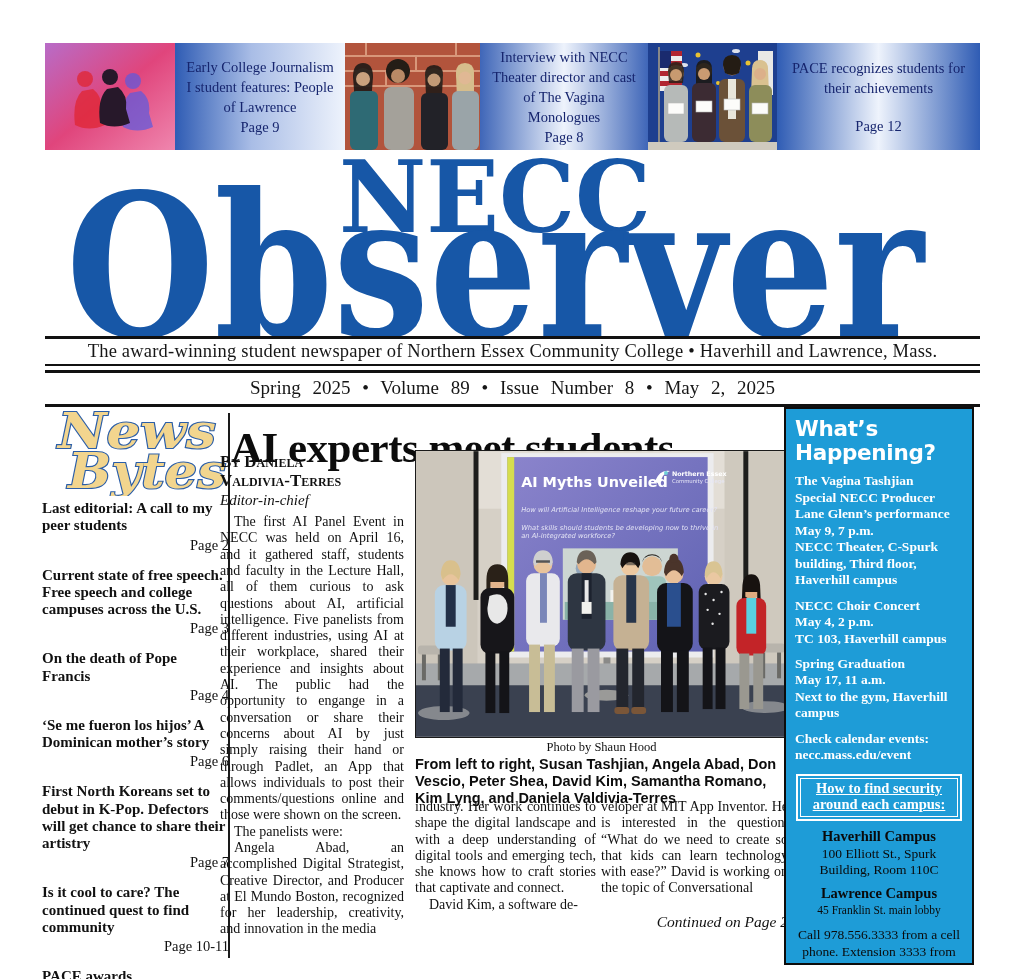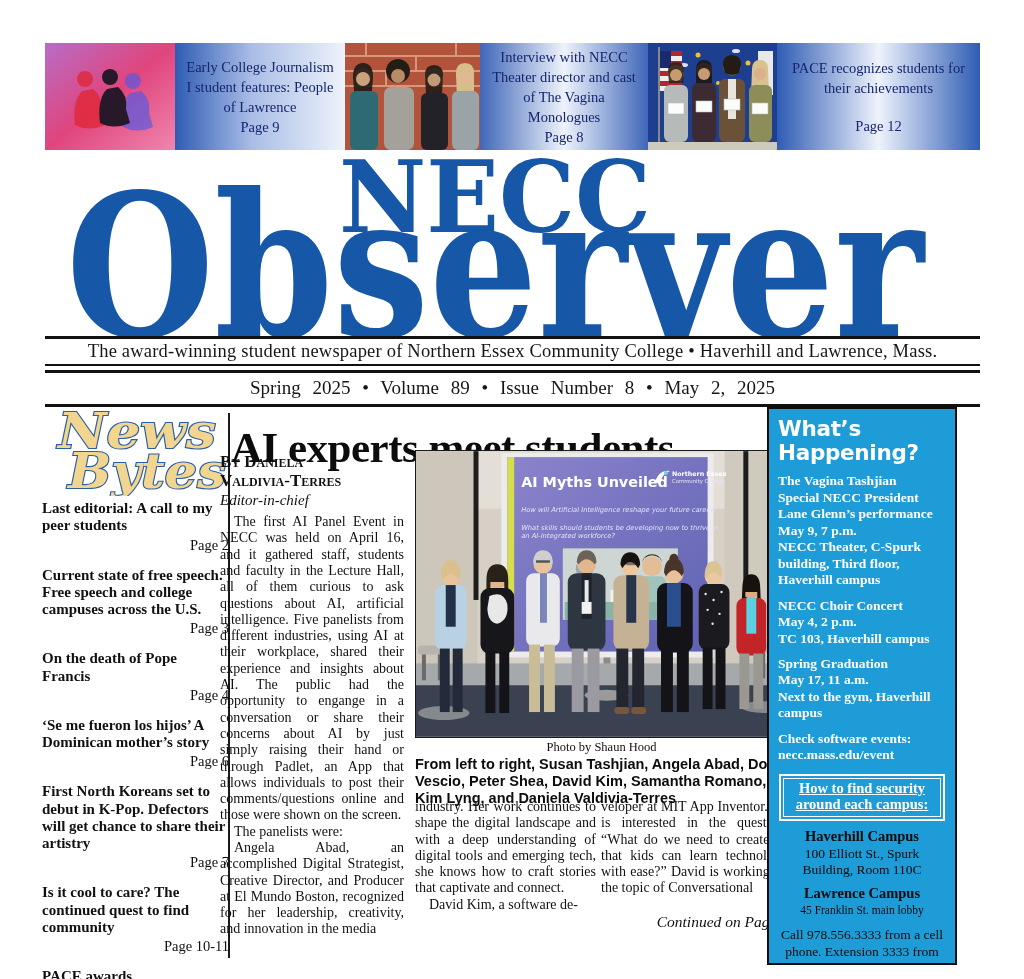--- a/index.html
+++ b/index.html
@@ -45,21 +45,21 @@
   .figure{position:absolute;left:415px;top:450px;width:373px;}
   .photo-frame{border:1.5px solid #1a1a1a;line-height:0;}
   .credit{text-align:center;font-weight:normal;font-size:12.5px;margin-top:2px;}
   .caption{font-family:"Liberation Sans",sans-serif;font-weight:bold;font-size:14.5px;
            line-height:1.18;margin-top:1px;color:#0c0c0c;}
   .col2{position:absolute;left:415px;top:799px;width:181px;}
   .col3{position:absolute;left:601px;top:799px;width:187px;}
   .continued{font-style:italic;font-size:15.5px;text-align:right;margin-top:16px;}
 
   
-  .sidebar{position:absolute;left:767px;top:407px;width:190px;height:558px;background:#1E9CD7;
+  .sidebar{position:absolute;left:784px;top:407px;width:190px;height:558px;background:#1E9CD7;
            border:2.5px solid #0d0d0d;box-sizing:border-box;padding:8px 9px 5px;overflow:hidden;}
   .sb-head{font-family:"DejaVu Sans",sans-serif;font-weight:bold;font-size:21.5px;line-height:1.1;
            color:#fff;letter-spacing:-.3px;}
   .sb-event{color:#fff;font-weight:bold;font-size:13.5px;line-height:1.22;margin-top:9px;}
   .sb-sec{margin:10px 1px 0;border:2px solid #fff;padding:2px;}
   .sb-sec-inner{border:1.5px solid #fff;padding:1px 2px 3px;text-align:center;color:#fff;
                 font-weight:bold;font-size:14.5px;line-height:1.15;}
   .sb-sec-inner div{text-decoration:underline;}
   .sb-campus{text-align:center;color:#0a0a0a;margin-top:7px;font-size:13.5px;line-height:1.2;}
   .sb-campus .name{font-weight:bold;font-size:14.5px;}
@@ -391,21 +391,21 @@
   <div class="col3">
     <p class="body-p">veloper at MIT App Inventor. He is interested in the question, “What do we need to create so that kids can learn technology with ease?” David is working on the topic of Conversational</p>
     <div class="continued">Continued on Page 2</div>
   </div>
 
   <aside class="sidebar">
     <div class="sb-head">What’s Happening?</div>
 
     <div class="sb-event">
       <div>The Vagina Tashjian</div>
-      <div>Special NECC President</div>
+      <div>Special NECC Producer</div>
       <div>Lane Glenn’s performance</div>
       <div>May 9, 7 p.m.</div>
       <div>NECC Theater, C-Spurk</div>
       <div>building, Third floor,</div>
       <div>Haverhill campus</div>
     </div>
 
     <div class="sb-event">
       <div>NECC Choir Concert</div>
       <div>May 4, 2 p.m.</div>
@@ -413,21 +413,21 @@
     </div>
 
     <div class="sb-event">
       <div>Spring Graduation</div>
       <div>May 17, 11 a.m.</div>
       <div>Next to the gym, Haverhill</div>
       <div>campus</div>
     </div>
 
     <div class="sb-event">
-      <div>Check software events:</div>
+      <div>Check calendar events:</div>
       <div>necc.mass.edu/event</div>
     </div>
 
     <div class="sb-sec">
       <div class="sb-sec-inner">
         <div>How to find security</div>
         <div>around each campus:</div>
       </div>
     </div>
 

